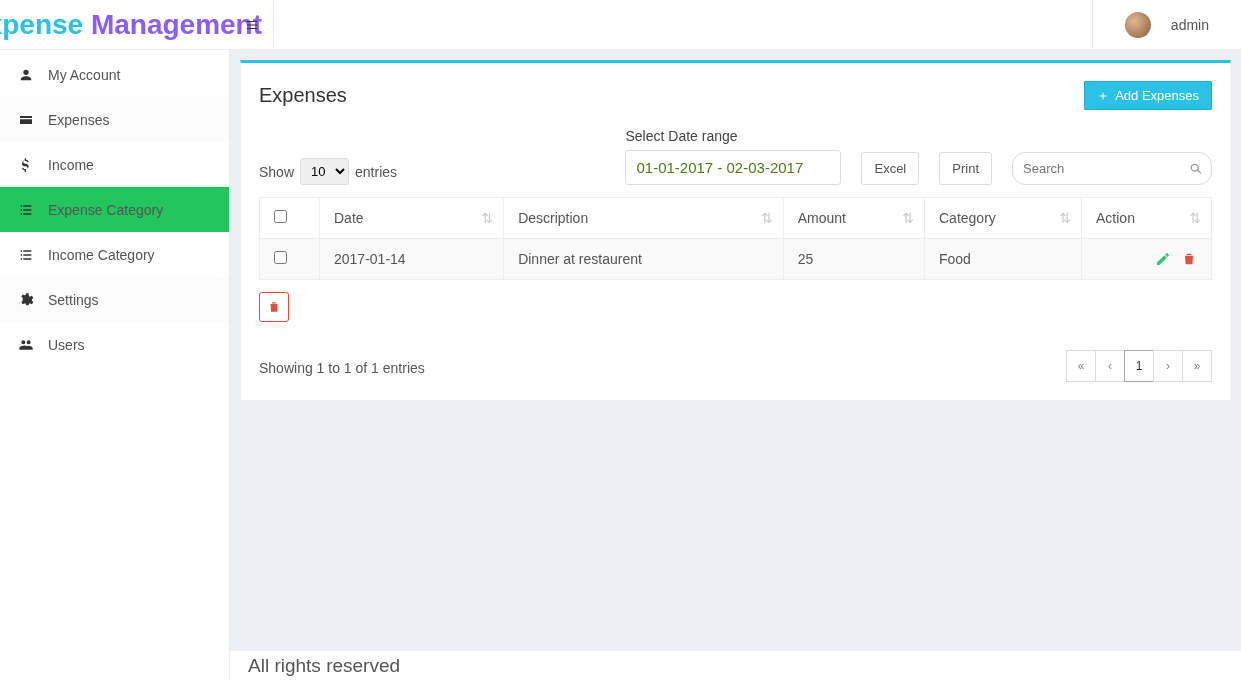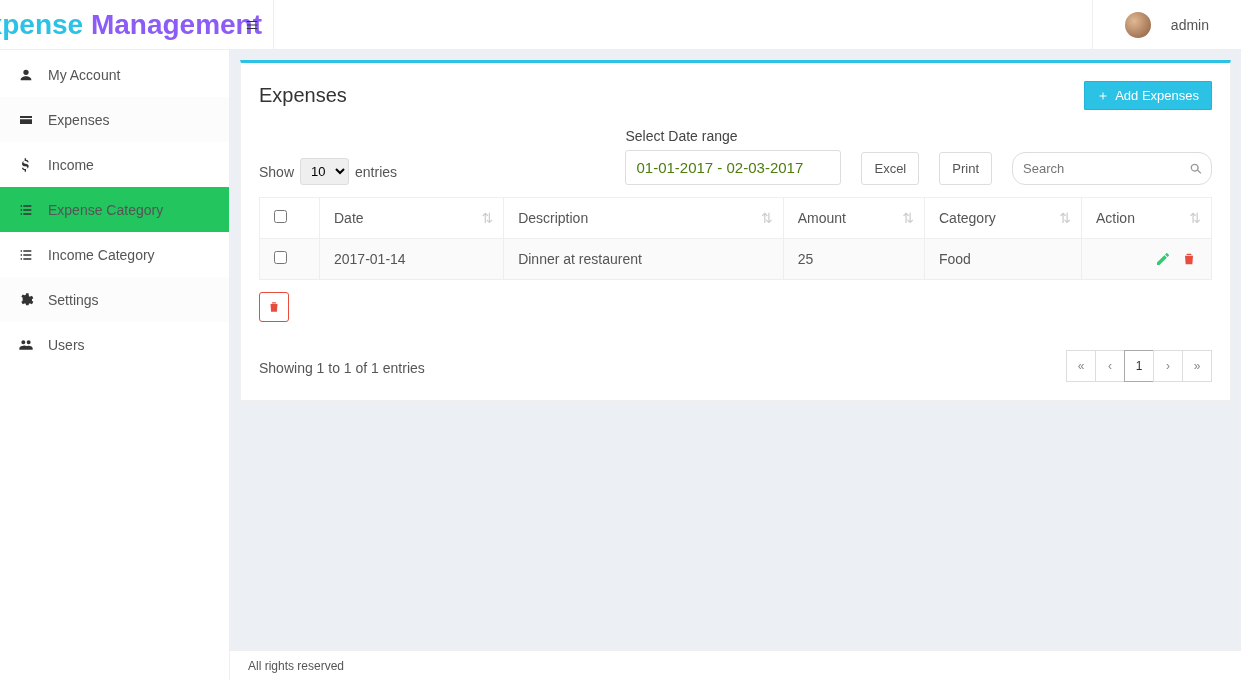--- a/index.html
+++ b/index.html
@@ -41,21 +41,21 @@
   .chk{width:60px}
   .action-icons{display:flex;gap:10px;justify-content:flex-end}
   .edit{color:#2ecc71;cursor:pointer}
   .del{color:#e74c3c;cursor:pointer}
   .below{display:flex;align-items:center;justify-content:space-between;margin-top:12px;flex-wrap:wrap;gap:14px}
   .bulk-del{border:1px solid #e74c3c;color:#e74c3c;background:#fff;border-radius:3px;width:30px;height:30px;display:flex;align-items:center;justify-content:center;cursor:pointer}
   .info{color:#555;margin-top:20px}
   .pager{margin-left:auto;display:flex;gap:0;margin-top:16px}
   .pager a{border:1px solid #ddd;width:30px;height:32px;display:flex;align-items:center;justify-content:center;margin-left:-1px;color:#888;font-size:12px;cursor:pointer}
   .pager a.active{border-color:#aaa;color:#333}
-  .footer{position:fixed;left:230px;right:0;bottom:0;height:30px;background:#fff;border-top:1px solid #eee;display:flex;align-items:center;padding:0 18px;color:#555;font-size:12px}
+  .footer{position:fixed;left:230px;right:0;bottom:0;height:30px;background:#fff;border-top:1px solid #eee;display:flex;align-items:center;padding:0 18px;color:#555;font-size:19px}
   svg{display:block}
 </style>
 </head>
 <body>
 
 <div class="topbar">
   <div class="logo">
     <span style="color:#2bc2e6">Expense</span>&nbsp;<span>Management</span>
   </div>
   <div class="toggle">

